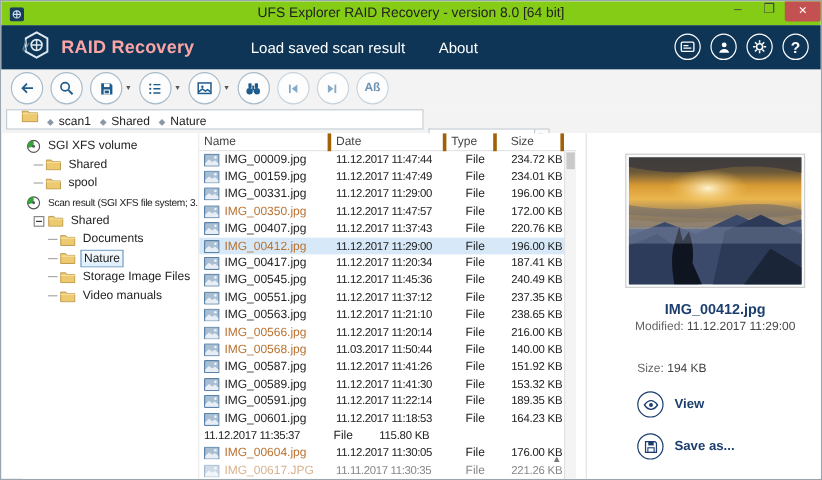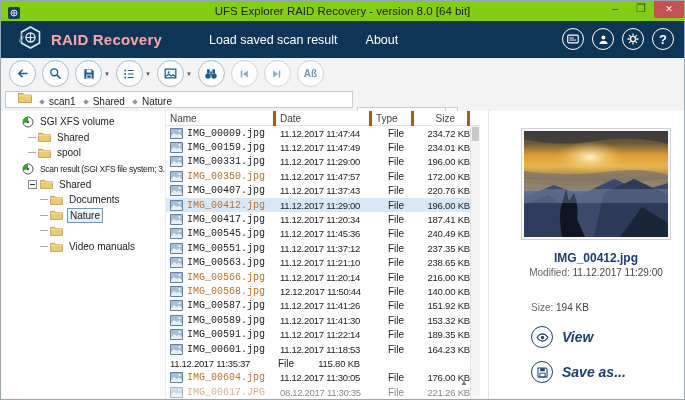--- a/index.html
+++ b/index.html
@@ -57,47 +57,47 @@
   .tlabel.sel { border:1px solid #6d9cc3; background:linear-gradient(#f6fafd,#ddeefb); }
 
   
   .filelist { position:absolute; left:148px; top:0; width:314px; height:290px; overflow:hidden; }
   .flex-row { display:flex; align-items:center; }
   .lhead { height:15px; border-bottom:1px solid #e4e4e4; }
   .lhead .hc { font-size:10px; color:#444; padding-left:4px; border-right:3px solid #a16207; height:15px; line-height:15px; }
   .c0 { width:110px; flex:none; }
   .c1 { width:96px; flex:none; }
   .c2 { width:42px; flex:none; }
-  .c3 { width:56px; flex:none; text-align:right; padding-right:12px; }
+  .c3 { width:56px; flex:none; text-align:right; padding-right:22px; }
   .lrow { height:14.4px; cursor:default; }
   .lrow.selected { background:#d7e9f8; }
   .lrow.dim { opacity:.55; }
   .cell { font-size:10px; color:#222; white-space:nowrap; overflow:hidden; }
   .cell.name { display:flex; align-items:center; padding-left:4px; }
-  .cell.name .fname { margin-left:4px;font-family:Liberation Mono, monospace; }
+  .cell.name .fname { margin-left:4px; }
   .lrow.accent .fname { color:#b9712f; }
   .cell.date { font-size:9.5px; letter-spacing:-0.3px; padding-left:4px; }
   .cell.type { padding-left:4px;margin-left:12px; }
   .cell.size { font-size:9.5px; letter-spacing:-0.2px; }
   .vscroll { position:absolute; right:0; top:15px; width:10px; height:275px; background:#f4f4f4; border-left:1px solid #e2e2e2; }
   .vthumb { position:absolute; left:1px; top:1px; width:7px; height:14px; background:#c9c9c9; }
   .scroll-up { position:absolute; right:12px; bottom:14px; font-size:8px; color:#777; }
 
   
   .preview { position:absolute; left:470px; top:0; width:215px; height:290px; border-left:1px solid #e3e3e3; }
   .pimg-frame { margin:17px auto 0; width:150px; height:112px; background:#fafafa; border:1px solid #cfcfcf; padding:2px; }
   .pimg-frame svg { display:block; }
   .pfilename { margin-top:11px; text-align:center; font-size:12px; font-weight:bold; color:#1c3e6e; }
   .pmodified { margin-top:2px; text-align:center; font-size:10px; color:#444; }
   .pmodified .plabel { color:#666; }
   .psize { margin-top:24px; padding-left:42px; font-size:10px; color:#444; }
   .psize .plabel { color:#666; }
   .paction { display:flex; align-items:center; margin:13px 0 0 42px; cursor:default; }
   .pa-circle { width:22px; height:22px; border:1.5px solid #1c3e6e; border-radius:50%; display:flex; align-items:center; justify-content:center; flex:none; }
-  .pa-label { margin-left:9px; font-size:14px; font-weight:bold; color:#1c3e6e;font-style:italic; }
+  .pa-label { margin-left:9px; font-size:11px; font-weight:bold; color:#1c3e6e; }
 </style>
 </head>
 <body>
 
 <div class="window">
 
   <div class="titlebar">
     <span class="app-icon">
       <svg width="12" height="12" viewBox="0 0 12 12">
           <rect width="12" height="12" rx="2" fill="#173c5e"></rect>
@@ -331,20 +331,21 @@
             <path d="M.5 3.8h13" stroke="#f6e0a0" stroke-width="1"></path>
           </svg>
           <span class="tlabel sel">Nature</span>
         </div>
         <div class="titem" style="padding-left: 22px;">
           <span class="dash"></span>
           <svg width="13" height="10" viewBox="0 0 14 11" style="flex:none">
             <path d="M.5 1.5h4.6l1.2 1.6h7.2v7.4H.5z" fill="#edc96f" stroke="#b8913d" stroke-width=".8"></path>
             <path d="M.5 3.8h13" stroke="#f6e0a0" stroke-width="1"></path>
           </svg>
+          <span class="tlabel">Storage Image Files</span>
         </div>
         <div class="titem" style="padding-left: 22px;">
           <span class="dash"></span>
           <svg width="13" height="10" viewBox="0 0 14 11" style="flex:none">
             <path d="M.5 1.5h4.6l1.2 1.6h7.2v7.4H.5z" fill="#edc96f" stroke="#b8913d" stroke-width=".8"></path>
             <path d="M.5 3.8h13" stroke="#f6e0a0" stroke-width="1"></path>
           </svg>
           <span class="tlabel">Video manuals</span>
         </div>
       </div>
@@ -514,21 +515,21 @@
           <div class="flex-row lrow accent">
             <div class="cell name c0">
               <svg width="13" height="11" viewBox="0 0 13 11" style="flex:none">
                 <rect width="13" height="11" rx="1" fill="#5b82a8"></rect>
                 <rect x="1" y="1" width="11" height="9" fill="#a8bed2"></rect>
                 <path d="M1 8l3-3 3 2 2-1.5 3 2.5v2H1z" fill="#e8eef4"></path>
                 <circle cx="9.5" cy="3.2" r="1.1" fill="#eef3f8"></circle>
               </svg>
               <span class="fname">IMG_00568.jpg</span>
             </div>
-            <div class="cell date c1">12.12.2017 11:50:44</div>
+            <div class="cell date c1">11.03.2017 11:50:44</div>
             <div class="cell type c2">File</div>
             <div class="cell size c3">140.00 KB</div>
           </div>
           <div class="flex-row lrow">
             <div class="cell name c0">
               <svg width="13" height="11" viewBox="0 0 13 11" style="flex:none">
                 <rect width="13" height="11" rx="1" fill="#5b82a8"></rect>
                 <rect x="1" y="1" width="11" height="9" fill="#a8bed2"></rect>
                 <path d="M1 8l3-3 3 2 2-1.5 3 2.5v2H1z" fill="#e8eef4"></path>
                 <circle cx="9.5" cy="3.2" r="1.1" fill="#eef3f8"></circle>
@@ -603,21 +604,21 @@
           <div class="flex-row lrow accent dim">
             <div class="cell name c0">
               <svg width="13" height="11" viewBox="0 0 13 11" style="flex:none">
                 <rect width="13" height="11" rx="1" fill="#5b82a8"></rect>
                 <rect x="1" y="1" width="11" height="9" fill="#a8bed2"></rect>
                 <path d="M1 8l3-3 3 2 2-1.5 3 2.5v2H1z" fill="#e8eef4"></path>
                 <circle cx="9.5" cy="3.2" r="1.1" fill="#eef3f8"></circle>
               </svg>
               <span class="fname">IMG_00617.JPG</span>
             </div>
-            <div class="cell date c1">08.12.2017 11:30:35</div>
+            <div class="cell date c1">11.11.2017 11:30:35</div>
             <div class="cell type c2">File</div>
             <div class="cell size c3">221.26 KB</div>
           </div>
         </div>
       <div class="vscroll">
         <div class="vthumb"></div>
       </div>
       <span class="scroll-up">▲</span>
     </div>
 

